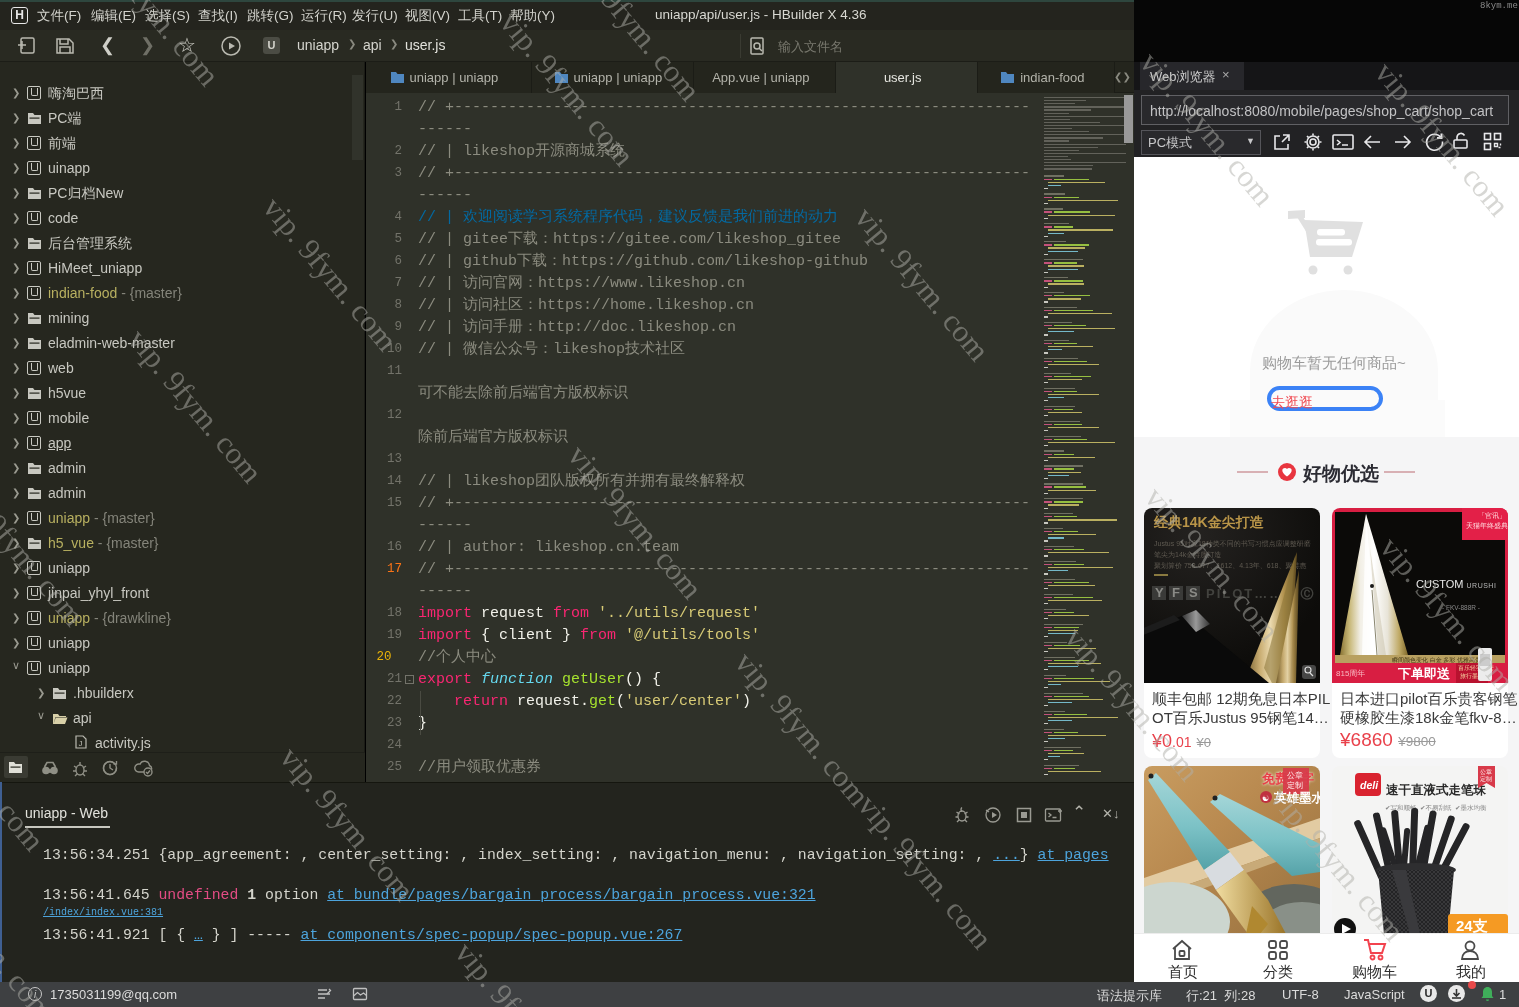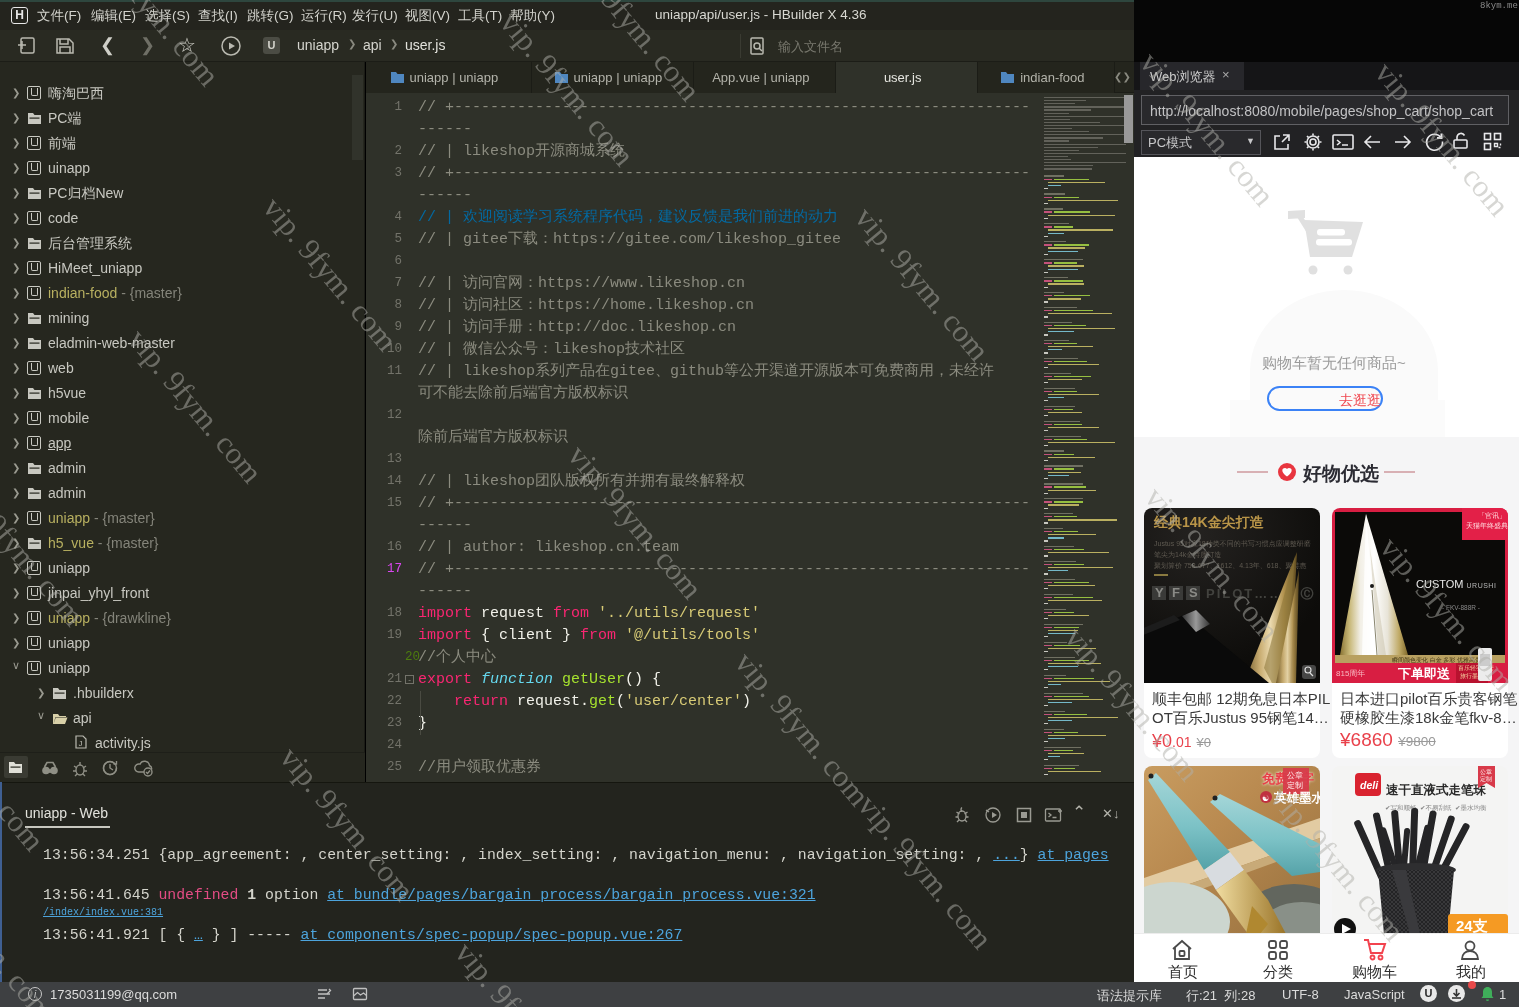--- a/index.html
+++ b/index.html
@@ -239,49 +239,49 @@
 <div class="abs mono" style="left:366px;top:144px;width:36px;text-align:right;font-size:12.5px;color:#73736a;">2</div>
 <div class="abs mono" style="left:418px;top:141px;font-size:15px;line-height:22px;white-space:pre;letter-spacing:0;"><span style="color:#8b8b7f">// | likeshop开源商城系统</span></div>
 <div class="abs mono" style="left:366px;top:166px;width:36px;text-align:right;font-size:12.5px;color:#73736a;">3</div>
 <div class="abs mono" style="left:418px;top:163px;font-size:15px;line-height:22px;white-space:pre;letter-spacing:0;"><span style="color:#8b8b7f">// +----------------------------------------------------------------</span></div>
 <div class="abs mono" style="left:418px;top:185px;font-size:15px;line-height:22px;white-space:pre;letter-spacing:0;"><span style="color:#8b8b7f">------</span></div>
 <div class="abs mono" style="left:366px;top:210px;width:36px;text-align:right;font-size:12.5px;color:#73736a;">4</div>
 <div class="abs mono" style="left:418px;top:207px;font-size:15px;line-height:22px;white-space:pre;letter-spacing:0;"><span style="color:#0369a1">// | 欢迎阅读学习系统程序代码，建议反馈是我们前进的动力</span></div>
 <div class="abs mono" style="left:366px;top:232px;width:36px;text-align:right;font-size:12.5px;color:#73736a;">5</div>
 <div class="abs mono" style="left:418px;top:229px;font-size:15px;line-height:22px;white-space:pre;letter-spacing:0;"><span style="color:#8b8b7f">// | gitee下载：https://gitee.com/likeshop_gitee</span></div>
 <div class="abs mono" style="left:366px;top:254px;width:36px;text-align:right;font-size:12.5px;color:#73736a;">6</div>
+<div class="abs mono" style="left:418px;top:251px;font-size:15px;line-height:22px;white-space:pre;letter-spacing:0;"><span style="color:#8b8b7f">// | github下载：https://github.com/likeshop-github</span></div>
 <div class="abs mono" style="left:366px;top:276px;width:36px;text-align:right;font-size:12.5px;color:#73736a;">7</div>
 <div class="abs mono" style="left:418px;top:273px;font-size:15px;line-height:22px;white-space:pre;letter-spacing:0;"><span style="color:#8b8b7f">// | 访问官网：https://www.likeshop.cn</span></div>
 <div class="abs mono" style="left:366px;top:298px;width:36px;text-align:right;font-size:12.5px;color:#73736a;">8</div>
 <div class="abs mono" style="left:418px;top:295px;font-size:15px;line-height:22px;white-space:pre;letter-spacing:0;"><span style="color:#8b8b7f">// | 访问社区：https://home.likeshop.cn</span></div>
 <div class="abs mono" style="left:366px;top:320px;width:36px;text-align:right;font-size:12.5px;color:#73736a;">9</div>
 <div class="abs mono" style="left:418px;top:317px;font-size:15px;line-height:22px;white-space:pre;letter-spacing:0;"><span style="color:#8b8b7f">// | 访问手册：http://doc.likeshop.cn</span></div>
 <div class="abs mono" style="left:366px;top:342px;width:36px;text-align:right;font-size:12.5px;color:#73736a;">10</div>
 <div class="abs mono" style="left:418px;top:339px;font-size:15px;line-height:22px;white-space:pre;letter-spacing:0;"><span style="color:#8b8b7f">// | 微信公众号：likeshop技术社区</span></div>
 <div class="abs mono" style="left:366px;top:364px;width:36px;text-align:right;font-size:12.5px;color:#73736a;">11</div>
-<div class="abs mono" style="left:418px;top:361px;font-size:15px;line-height:22px;white-space:pre;letter-spacing:0;"><span style="color:#8b8b7f">// | likeshop系列产品在gitee、github等公开渠道开源版本可免费商用，未经许</span></div>
 <div class="abs mono" style="left:418px;top:383px;font-size:15px;line-height:22px;white-space:pre;letter-spacing:0;"><span style="color:#8b8b7f">可不能去除前后端官方版权标识</span></div>
 <div class="abs mono" style="left:366px;top:408px;width:36px;text-align:right;font-size:12.5px;color:#73736a;">12</div>
 <div class="abs mono" style="left:418px;top:427px;font-size:15px;line-height:22px;white-space:pre;letter-spacing:0;"><span style="color:#8b8b7f">除前后端官方版权标识</span></div>
 <div class="abs mono" style="left:366px;top:452px;width:36px;text-align:right;font-size:12.5px;color:#73736a;">13</div>
 <div class="abs mono" style="left:366px;top:474px;width:36px;text-align:right;font-size:12.5px;color:#73736a;">14</div>
 <div class="abs mono" style="left:418px;top:471px;font-size:15px;line-height:22px;white-space:pre;letter-spacing:0;"><span style="color:#8b8b7f">// | likeshop团队版权所有并拥有最终解释权</span></div>
 <div class="abs mono" style="left:366px;top:496px;width:36px;text-align:right;font-size:12.5px;color:#73736a;">15</div>
 <div class="abs mono" style="left:418px;top:493px;font-size:15px;line-height:22px;white-space:pre;letter-spacing:0;"><span style="color:#8b8b7f">// +----------------------------------------------------------------</span></div>
 <div class="abs mono" style="left:418px;top:515px;font-size:15px;line-height:22px;white-space:pre;letter-spacing:0;"><span style="color:#8b8b7f">------</span></div>
 <div class="abs mono" style="left:366px;top:540px;width:36px;text-align:right;font-size:12.5px;color:#73736a;">16</div>
 <div class="abs mono" style="left:418px;top:537px;font-size:15px;line-height:22px;white-space:pre;letter-spacing:0;"><span style="color:#8b8b7f">// | author: likeshop.cn.team</span></div>
-<div class="abs mono" style="left:366px;top:562px;width:36px;text-align:right;font-size:12.5px;color:#d946ef;">17</div>
+<div class="abs mono" style="left:366px;top:562px;width:36px;text-align:right;font-size:12.5px;color:#f97316;">17</div>
 <div class="abs mono" style="left:418px;top:559px;font-size:15px;line-height:22px;white-space:pre;letter-spacing:0;"><span style="color:#8b8b7f">// +----------------------------------------------------------------</span></div>
 <div class="abs mono" style="left:418px;top:581px;font-size:15px;line-height:22px;white-space:pre;letter-spacing:0;"><span style="color:#8b8b7f">------</span></div>
 <div class="abs mono" style="left:366px;top:606px;width:36px;text-align:right;font-size:12.5px;color:#73736a;">18</div>
 <div class="abs mono" style="left:418px;top:603px;font-size:15px;line-height:22px;white-space:pre;letter-spacing:0;"><span style="color:#f92672">import</span><span style="color:#f2f2ea"> request </span><span style="color:#f92672">from</span><span style="color:#f2f2ea"> </span><span style="color:#d8cb76">'../utils/request'</span></div>
 <div class="abs mono" style="left:366px;top:628px;width:36px;text-align:right;font-size:12.5px;color:#73736a;">19</div>
 <div class="abs mono" style="left:418px;top:625px;font-size:15px;line-height:22px;white-space:pre;letter-spacing:0;"><span style="color:#f92672">import</span><span style="color:#f2f2ea"> { client } </span><span style="color:#f92672">from</span><span style="color:#f2f2ea"> </span><span style="color:#d8cb76">'@/utils/tools'</span></div>
-<div class="abs mono" style="left:384px;top:650px;width:36px;text-align:right;font-size:12.5px;color:#4d7c0f;">20</div>
+<div class="abs mono" style="left:366px;top:650px;width:36px;text-align:center;font-size:12.5px;color:#eab308;">20</div>
 <div class="abs mono" style="left:418px;top:647px;font-size:15px;line-height:22px;white-space:pre;letter-spacing:0;"><span style="color:#8b8b7f">//个人中心</span></div>
 <div class="abs mono" style="left:366px;top:672px;width:36px;text-align:right;font-size:12.5px;color:#73736a;">21</div>
 <div class="abs" style="left:405px;top:675px;width:9px;height:9px;border:1px solid #73736a;font-size:8px;line-height:7px;text-align:center;color:#9a9a90;">-</div>
 <div class="abs mono" style="left:418px;top:669px;font-size:15px;line-height:22px;white-space:pre;letter-spacing:0;"><span style="color:#f92672">export</span><span style="color:#f2f2ea"> </span><span style="color:#66d9ef;font-style:italic">function</span><span style="color:#f2f2ea"> </span><span style="color:#a6e22e">getUser</span><span style="color:#f2f2ea">() {</span></div>
 <div class="abs mono" style="left:366px;top:694px;width:36px;text-align:right;font-size:12.5px;color:#73736a;">22</div>
 <div class="abs mono" style="left:418px;top:691px;font-size:15px;line-height:22px;white-space:pre;letter-spacing:0;"><span style="color:#f2f2ea">    </span><span style="color:#f92672">return</span><span style="color:#f2f2ea"> request.</span><span style="color:#a6e22e">get</span><span style="color:#f2f2ea">(</span><span style="color:#d8cb76">'user/center'</span><span style="color:#f2f2ea">)</span></div>
 <div class="abs mono" style="left:366px;top:716px;width:36px;text-align:right;font-size:12.5px;color:#73736a;">23</div>
 <div class="abs mono" style="left:418px;top:713px;font-size:15px;line-height:22px;white-space:pre;letter-spacing:0;"><span style="color:#f2f2ea">}</span></div>
 <div class="abs mono" style="left:366px;top:738px;width:36px;text-align:right;font-size:12.5px;color:#73736a;">24</div>
 <div class="abs mono" style="left:366px;top:760px;width:36px;text-align:right;font-size:12.5px;color:#73736a;">25</div>
@@ -564,21 +564,21 @@
 <svg class="abs" style="left:1288px;top:209px" width="76" height="66" viewBox="0 0 76 66">
 <path d="M0 2 l17 -1 v8 l-17 1 z" fill="#e0e0e0"></path>
 <path d="M9 8 L19 24 L25 24 L15 8 z" fill="#e0e0e0"></path>
 <path d="M16 11 L75 13 L64 48 L22 48 z" fill="#e0e0e0"></path>
 <rect x="29" y="20" width="28" height="6.5" rx="3" fill="#fff"></rect>
 <rect x="28" y="30" width="36" height="6.5" rx="3" fill="#fff"></rect>
 <circle cx="25" cy="61" r="4.5" fill="#e0e0e0"></circle>
       <circle cx="60" cy="61" r="4.5" fill="#e0e0e0"></circle>
 </svg>
 <div class="abs" style="left:1262px;top:354px;font-size:15px;color:#9a9a9a;">购物车暂无任何商品~</div>
-<div class="abs" style="left:1267px;top:386px;width:116px;height:25px;border:2px solid #3b82f6;border-radius:13px;color:#f04a52;font-size:14px;text-align:right;line-height:24px;">去逛逛</div>
+<div class="abs" style="left:1267px;top:386px;width:116px;height:25px;border:4px solid #3b82f6;border-radius:13px;color:#f04a52;font-size:14px;text-align:left;line-height:24px;">去逛逛</div>
 <div class="abs" style="left:1134px;top:437px;width:385px;height:497px;background:#f5f5f6;"></div>
 <div class="abs" style="left:1237px;top:471px;width:31px;height:1.5px;background:#d8b0b4;"></div>
 <div class="abs" style="left:1384px;top:471px;width:31px;height:1.5px;background:#d8b0b4;"></div>
 <svg class="abs" style="left:1278px;top:463px" width="18" height="18" viewBox="0 0 18 18">
       <circle cx="9" cy="9" r="9" fill="#e8353f"></circle>
       <path d="M9 13.5 C4 10.2 3.6 7 5.2 5.6 C6.4 4.5 8.2 4.8 9 6 C9.8 4.8 11.6 4.5 12.8 5.6 C14.4 7 14 10.2 9 13.5 z" fill="#fff"></path>
     </svg>
 <div class="abs" style="left:1303px;top:461px;font-size:19px;font-weight:bold;color:#2b2b33;">好物优选</div>
 <div class="abs" style="left:1144px;top:508px;width:176px;height:250px;background:#fff;border-radius:8px;"></div>
 <svg class="abs" style="left:1144px;top:508px;border-radius:8px 8px 0 0;" width="176" height="175" viewBox="0 0 176 175">

